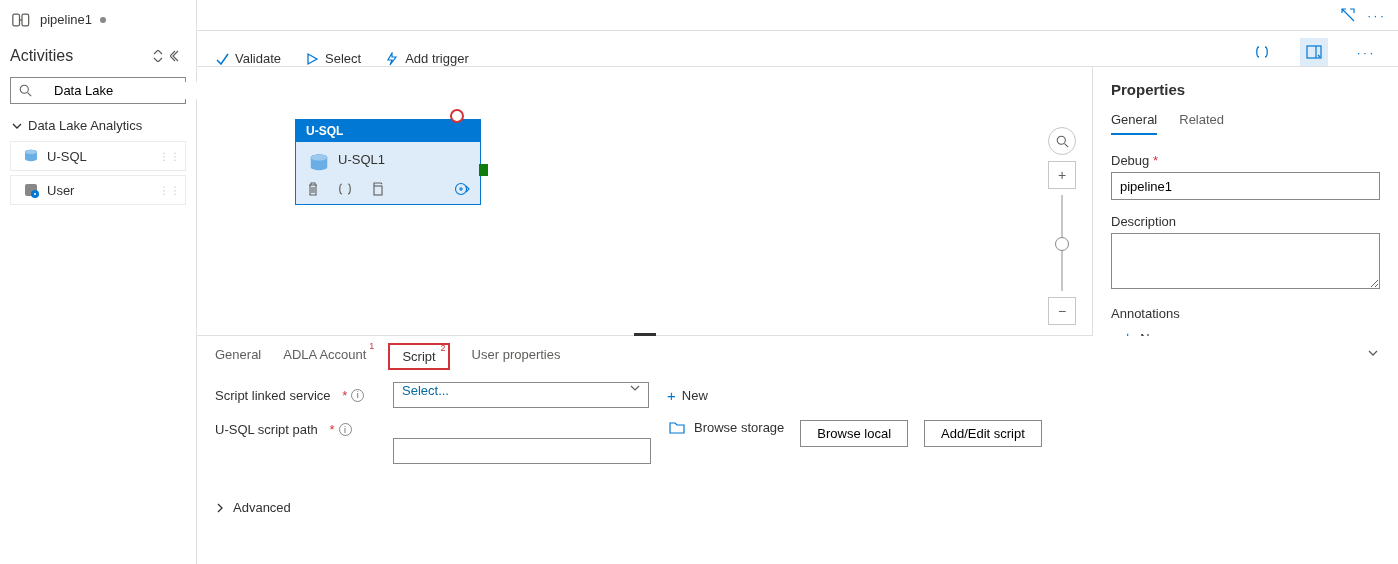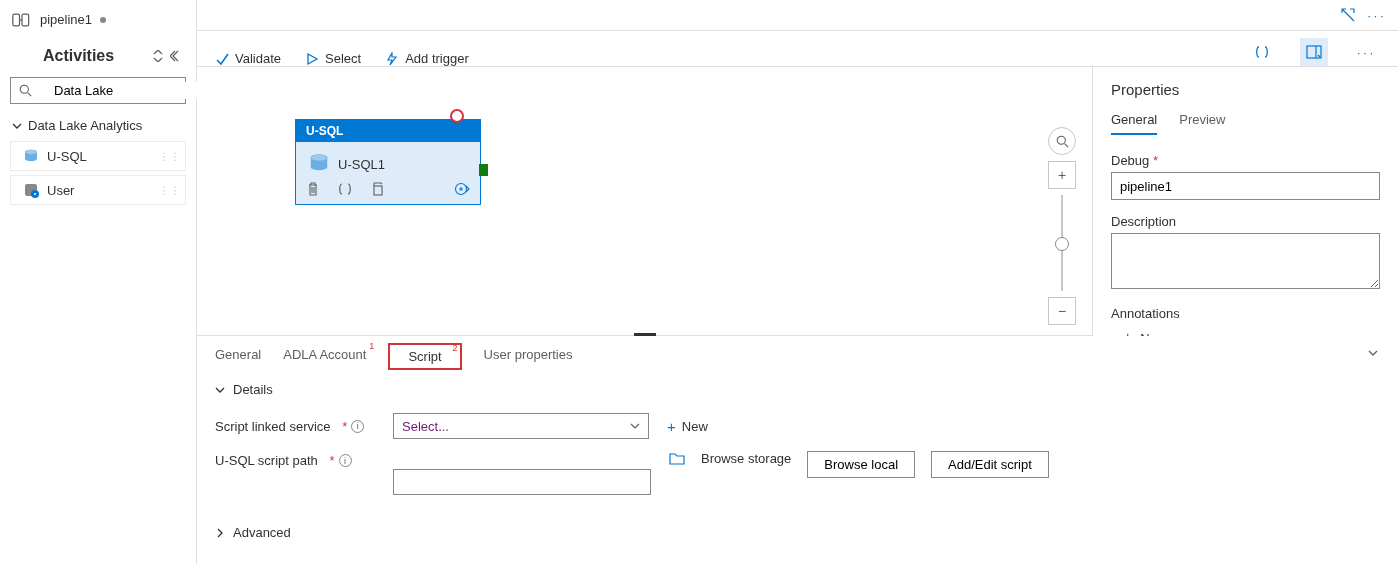--- a/index.html
+++ b/index.html
@@ -7,21 +7,21 @@
   
   .root { display: flex; height: 100%; }
   
   
   .sidebar { width: 197px; border-right: 1px solid #e1dfdd; padding: 8px 10px; display: flex; flex-direction: column; }
   .sidebar-header { display: flex; align-items: center; gap: 8px; padding: 4px 2px 12px 2px; }
   .pipeline-icon { width: 20px; height: 14px; display: inline-flex; }
   .dirty-dot { width: 6px; height: 6px; background: #888; border-radius: 50%; margin-right: 4px; }
   
   .activities-hdr { display: flex; align-items: center; justify-content: space-between; padding: 8px 4px 12px 0; }
-  .activities-title { font-weight: 700; font-size: 16px; margin-left: 33px; }
+  .activities-title { font-weight: 400; font-size: 16px; }
   .activities-controls { display: flex; gap: 6px; color: #605e5c; }
   
   .search-box { width: 100%; border: 1px solid #8a8886; padding: 4px 8px; display: flex; align-items: center; gap: 20px; margin-bottom: 10px; }
   .search-box input { border: none; outline: none; flex: 1; font-size: 13px; }
   
   .category-hdr { display: flex; align-items: center; gap: 6px; padding: 4px 2px 8px 2px; font-size: 13px; color: #323130; cursor: pointer; }
   .activity-row { display: flex; align-items: center; justify-content: space-between; padding: 6px 4px 6px 12px; border: 1px solid #edebe9; margin-bottom: 4px; cursor: grab; }
   .activity-row .label-group { display: flex; align-items: center; gap: 8px; }
   .activity-row .grip { color: #c8c6c4; letter-spacing: 1px; font-size: 10px; }
   .act-icon { width: 16px; height: 16px; display: inline-flex; align-items: center; justify-content: center; }
@@ -41,57 +41,57 @@
   .canvas { flex: 1; position: relative; border-bottom: 1px solid #e1dfdd; }
   
   .canvas-controls { position: absolute; right: 16px; top: 60px; display: flex; flex-direction: column; align-items: center; gap: 0; }
   .cc-btn { width: 28px; height: 28px; border: 1px solid #c8c6c4; background: #fff; display: flex; align-items: center; justify-content: center; margin-bottom: 6px; cursor: pointer; color: #605e5c; font-size: 14px; }
   .cc-btn.round { border-radius: 50%; }
   .slider-track { width: 2px; height: 96px; background: #c8c6c4; position: relative; margin: 0 auto 6px auto; }
   .slider-handle { width: 14px; height: 14px; border-radius: 50%; border: 1px solid #8a8886; background: #fff; position: absolute; left: -6px; top: 42px; }
   
   .node { position: absolute; left: 98px; top: 52px; width: 186px; border: 1px solid #0078d4; background: #deecf9; }
   .node-hdr { background: #0078d4; color: #fff; font-size: 12px; font-weight: 600; padding: 4px 10px; }
-  .node-body { display: flex; align-items: flex-end; gap: 10px; padding: 10px 12px 6px 12px; }
+  .node-body { display: flex; align-items: flex-start; gap: 10px; padding: 10px 12px 6px 12px; }
   .db-icon { width: 20px; height: 20px; }
   .node-footer { display: flex; align-items: center; gap: 18px; padding: 4px 10px 8px 10px; color: #605e5c; }
   .node-footer .grow { flex: 1; }
   .node-status { position: absolute; right: 16px; top: -11px; width: 14px; height: 14px; border: 2px solid #d13438; border-radius: 50%; background: #fff; }
   .node-handle { position: absolute; right: -8px; top: 44px; width: 9px; height: 12px; background: #107c10; }
   
   .resize-nub { position: absolute; bottom: -1px; left: 50%; width: 22px; height: 3px; background: #323130; transform: translateX(-50%); }
   
   
   .bottom-panel { height: 228px; display: flex; flex-direction: column; padding: 0 18px; }
   .bp-tabs { display: flex; align-items: center; height: 40px; gap: 22px; position: relative; }
   .bp-tab { color: #605e5c; cursor: pointer; position: relative; padding-bottom: 4px; }
   .bp-tab.active { color: #323130; }
   .bp-tab .sup { position: absolute; top: -6px; right: -8px; font-size: 9px; color: #d13438; }
-  .bp-tab.highlighted { border: 2px solid #d13438; padding: 4px 18px; }
+  .bp-tab.highlighted { border: 2px solid #d13438; padding: 4px 12px; }
   .bp-tab.highlighted .sup { top: -2px; right: 2px; }
   .bp-collapse { position: absolute; right: 0; top: 10px; color: #605e5c; cursor: pointer; }
   
   .bp-section-hdr { display: flex; align-items: center; gap: 8px; padding: 6px 0 10px 0; cursor: pointer; }
   .bp-row { display: flex; align-items: center; gap: 18px; padding: 6px 0; }
   .bp-label { width: 160px; display: flex; align-items: center; gap: 4px; }
   .req { color: #d13438; }
   .info-icon { width: 13px; height: 13px; border: 1px solid #8a8886; border-radius: 50%; display: inline-flex; align-items: center; justify-content: center; font-size: 9px; color: #605e5c; }
-  .bp-select { width: 256px; height: 26px; border: 1px solid #8a8886; display: flex; align-items: center; justify-content: space-between; padding: 0 8px; color: #701a75; cursor: pointer; }
+  .bp-select { width: 256px; height: 26px; border: 1px solid #8a8886; display: flex; align-items: flex-start; justify-content: space-between; padding: 0 8px; color: #0369a1; cursor: pointer; }
   .bp-input { width: 258px; height: 26px; border: 1px solid #8a8886; padding: 0 8px; }
   .bp-linkbtn { display: inline-flex; align-items: center; gap: 6px; color: #323130; cursor: pointer; }
   .bp-linkbtn .i { color: #0078d4; font-size: 15px; font-weight: 300; }
   .bp-btn { border: 1px solid #8a8886; background: #fff; padding: 5px 16px; cursor: pointer; font-family: inherit; font-size: 13px; display: inline-flex; align-items: center; gap: 6px; }
   .bp-btn2-row { display: flex; gap: 16px; align-items: flex-start; }
   .bp-label-col { display: flex; flex-direction: column; gap: 6px; width: 258px; }
-  .browse-link { display: inline-flex; align-items: center; gap: 16px; color: #323130; cursor: pointer; }
+  .browse-link { display: inline-flex; align-items: center; gap: 9px; color: #323130; cursor: pointer; }
   .browse-link .i { color: #0078d4; }
   
   
   .props { width: 306px; border-left: 1px solid #e1dfdd; padding: 14px 18px; overflow: auto; }
-  .props-title { font-weight: 400; font-size: 15px; margin-bottom: 14px; }
+  .props-title { font-weight: 700; font-size: 15px; margin-bottom: 14px; }
   .props-tabs { display: flex; gap: 22px; margin-bottom: 18px; }
   .props-tab { color: #605e5c; cursor: pointer; padding-bottom: 6px; }
   .props-tab.active { color: #323130; border-bottom: 2px solid #0078d4; }
   .props-field { margin-bottom: 14px; }
   .props-field label { display: block; margin-bottom: 4px; }
   .props-field input[type=text] { width: 100%; height: 28px; border: 1px solid #8a8886; padding: 0 8px; font-family: inherit; font-size: 13px; }
   .props-field textarea { width: 100%; height: 56px; border: 1px solid #8a8886; padding: 4px 8px; font-family: inherit; font-size: 13px; resize: both; }
   .props-newbtn { display: inline-flex; align-items: center; gap: 8px; color: #323130; cursor: pointer; margin-top: 4px; padding-left: 12px; }
   .props-newbtn .plus { color: #0078d4; font-size: 16px; }
   
@@ -287,21 +287,21 @@
           <div class="cc-btn">−</div>
         </div>
 
         <div class="resize-nub"></div>
       </div>
 
       <div class="props">
         <div class="props-title">Properties</div>
         <div class="props-tabs">
           <div class="props-tab active">General</div>
-          <div class="props-tab">Preview</div>
+          <div class="props-tab">Related</div>
         </div>
         <div class="props-field">
           <label><span>Debug</span> <span class="req">*</span></label>
           <input type="text" value="pipeline1" style="">
         </div>
         <div class="props-field">
           <label>Description</label>
           <textarea style=""></textarea>
         </div>
         <div class="props-field">
@@ -324,26 +324,20 @@
           <span>Script</span><span class="sup">2</span>
         </div>
         <div class="bp-tab">User properties</div>
         <div class="bp-collapse">
           <svg width="14" height="14" viewBox="0 0 14 14">
               <path d="M3 5 L7 9 L11 5" fill="none" stroke="#605e5c" stroke-width="1.3"></path>
             </svg>
         </div>
       </div>
 
-      <div class="bp-section-hdr">
-        <svg width="10" height="10" viewBox="0 0 10 10">
-            <path d="M1 3 L5 7 L9 3" fill="none" stroke="#323130" stroke-width="1.3"></path>
-          </svg>
-        <span>Details</span>
-      </div>
 
       <div class="bp-row">
         <span class="bp-label">
           <span>Script linked service</span>&nbsp;<span class="req">*</span>
           <span class="info-icon">i</span>
         </span>
         <div class="bp-select">
           <span>Select...</span>
           <svg width="10" height="10" viewBox="0 0 10 10">
               <path d="M1 3 L5 7 L9 3" fill="none" stroke="#605e5c" stroke-width="1.2"></path>
@@ -374,21 +368,21 @@
           </span>
           <button class="bp-btn">
               <span>Browse local</span>
             </button>
           <button class="bp-btn">
               <span>Add/Edit script</span>
             </button>
         </div>
       </div>
 
-      <div class="bp-section-hdr" style="margin-top:18px;text-align:center;">
+      <div class="bp-section-hdr" style="margin-top:24px;text-align:center;">
         <svg width="10" height="10" viewBox="0 0 10 10">
             <path d="M3 1 L7 5 L3 9" fill="none" stroke="#323130" stroke-width="1.3"></path>
           </svg>
         <span>Advanced</span>
       </div>
     </div>
   </div>
 
 </div>
 

